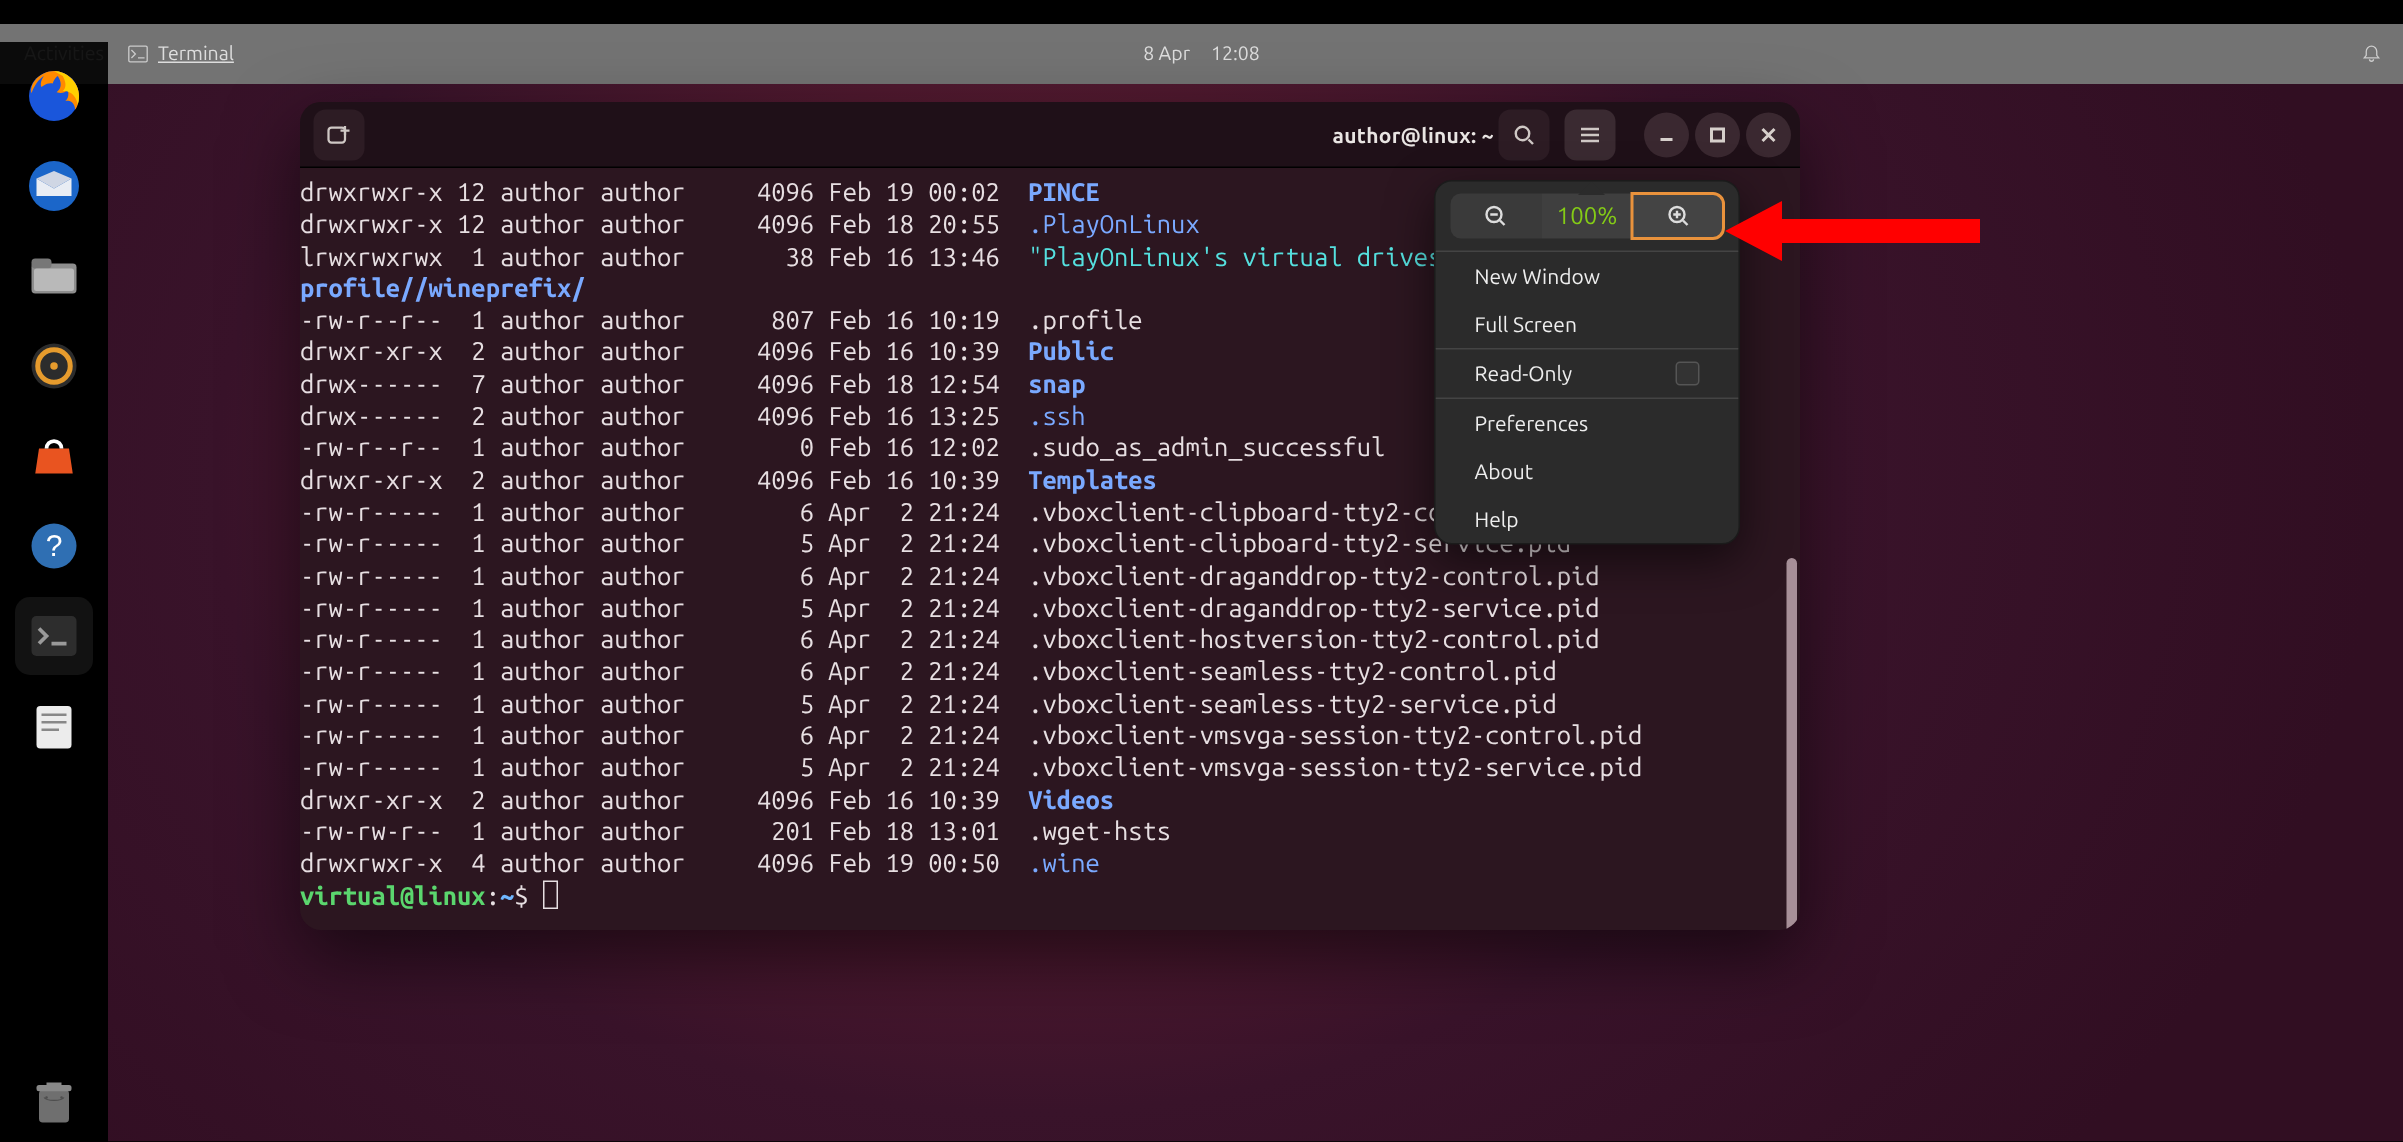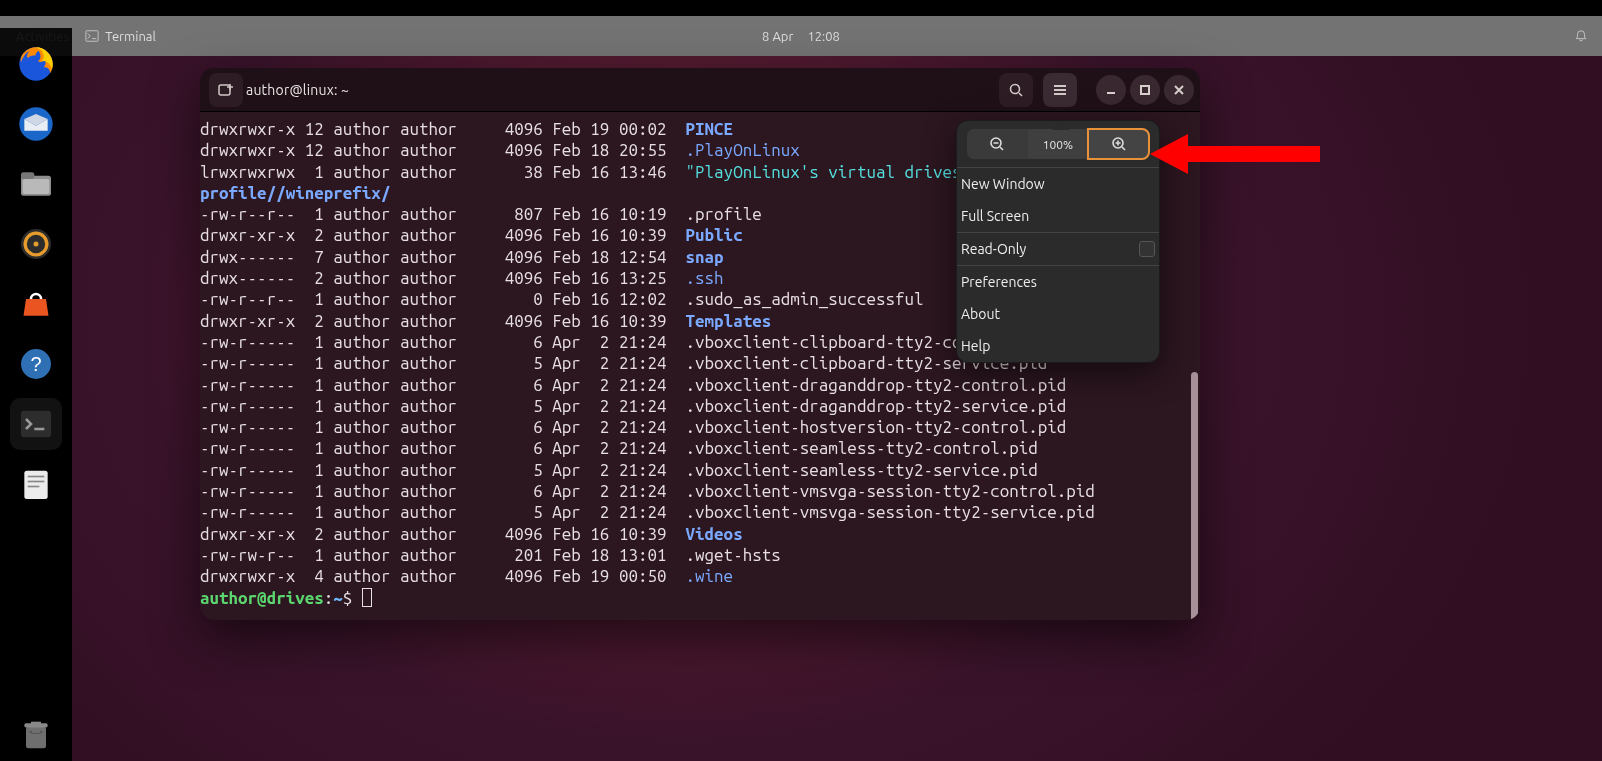--- a/index.html
+++ b/index.html
@@ -16,21 +16,21 @@
     left: 72px; top: 28px; right: 0; bottom: 0;
     background: radial-gradient(900px 700px at 40% 40%, #7b2642 0%, #541a30 35%, #39132a 60%, #310e22 100%);
   }
   
   .topbar {
     position: absolute; left: 0; top: 16px; width: 100%; height: 40px;
     background: #737373; color: #ddd;
     display: flex; align-items: center; font-size: 13px;
   }
   .topbar .activities { padding: 0 16px; }
-  .topbar .app-indicator { display: flex; align-items: center; gap: 6px; }
+  .topbar .app-indicator { display: flex; align-items: center; gap: 6px; text-decoration: underline; }
   .topbar .center { position: absolute; left: 50%; transform: translateX(-50%); display:flex; align-items:center; gap:14px; }
   .topbar .tray { position: absolute; right: 14px; display:flex; align-items:center; gap:10px; }
   .topbar svg { width:14px; height:14px; fill:#ccc; }
 
   
   .dock {
     position: absolute; left: 0; top: 28px; bottom: 0; width: 72px;
     background: rgba(0,0,0,0.9);
     display: flex; flex-direction: column; align-items: center;
     padding-top: 10px; gap: 8px;
@@ -61,21 +61,21 @@
     color: #e9e5e3;
     padding: 0 6px;
   }
   .titlebtn {
     width: 34px; height: 34px; border-radius:8px;
     display:flex; align-items:center; justify-content:center;
     color:#ccc;
   }
   .titlebtn svg{width:16px;height:16px;fill:#cfc8c5;stroke:#cfc8c5;}
   .titlebtn.box { background:#2d1c24; margin:0 3px; }
-  .titlebar .title { flex:1; text-align:left; font-weight:400; font-size:14px; letter-spacing:.2px;}
+  .titlebar .title { flex:1; text-align:right; font-weight:700; font-size:14px; letter-spacing:.2px;}
   .titlebar .right { display:flex; gap:4px; align-items:center; }
   .wbtn {
     width: 30px; height: 30px; border-radius: 50%;
     background:#3a2830; display:flex; align-items:center; justify-content:center;
   }
   .wbtn svg{width:12px;height:12px;stroke:#d6cfcb;fill:none;stroke-width:2;}
 
   .term {
     flex:1; padding: 6px 0 0 0;
     font-family: "Ubuntu Mono","DejaVu Sans Mono", monospace;
@@ -123,24 +123,24 @@
     padding:8px 10px; gap:0;
   }
   .zoombtn, .zoomlabel{
     flex:1; display:flex; align-items:center; justify-content:center;
     background:#3a3a3a;
   }
   .zoombtn.left{border-radius:7px 0 0 7px;}
   .zoombtn.right{border-radius:0 7px 7px 0;}
   .zoombtn svg{width:16px;height:16px;fill:#ddd;}
   .zoombtn.active{ outline:2px solid #e9923c; outline-offset:-1px; background:#444;}
-  .zoomlabel{ background:#3f3f3f; font-size:12px; color:#e5e5e5;}
+  .zoomlabel{ background:#3f3f3f; font-size:16px; color:#84cc16;}
   .menu-sep{ height:1px; background:#444;}
   .menu-item{
-    padding:8px 4px; display:flex; align-items:center; justify-content:space-between;
+    padding:8px 26px; display:flex; align-items:center; justify-content:space-between;
     cursor:default;
   }
   .menu-item .chk{
     width:16px;height:16px;border:1px solid #555;border-radius:3px;background:#333;
   }
   .menu-item svg.chev{width:10px;height:10px;fill:#aaa;}
 
   
   .pointer-arrow{
     position:absolute;
@@ -298,21 +298,21 @@
 -rw-r-----  1 author author        6 Apr  2 21:24  <span class="">.vboxclient-draganddrop-tty2-control.pid</span>
 -rw-r-----  1 author author        5 Apr  2 21:24  <span class="">.vboxclient-draganddrop-tty2-service.pid</span>
 -rw-r-----  1 author author        6 Apr  2 21:24  <span class="">.vboxclient-hostversion-tty2-control.pid</span>
 -rw-r-----  1 author author        6 Apr  2 21:24  <span class="">.vboxclient-seamless-tty2-control.pid</span>
 -rw-r-----  1 author author        5 Apr  2 21:24  <span class="">.vboxclient-seamless-tty2-service.pid</span>
 -rw-r-----  1 author author        6 Apr  2 21:24  <span class="">.vboxclient-vmsvga-session-tty2-control.pid</span>
 -rw-r-----  1 author author        5 Apr  2 21:24  <span class="">.vboxclient-vmsvga-session-tty2-service.pid</span>
 drwxr-xr-x  2 author author     4096 Feb 16 10:39  <span class="c-dir">Videos</span>
 -rw-rw-r--  1 author author      201 Feb 18 13:01  <span class="">.wget-hsts</span>
 drwxrwxr-x  4 author author     4096 Feb 19 00:50  <span class="c-hidden-dir">.wine</span>
-<span class="c-user">author@drives</span>:<span class="c-path">~</span>$ <span class="c-cursor"></span></div>
+<span class="c-user">virtual@linux</span>:<span class="c-path">~</span>$ <span class="c-cursor"></span></div>
     <div class="term-scrollbar">
       <div class="term-scrollbar-thumb" style="top:260px; height:250px;"></div>
     </div>
   </div>
 </div>
 
 <div class="popover">
   <div class="zoomrow">
     <div class="zoombtn left">
       <svg viewBox="0 0 16 16">

